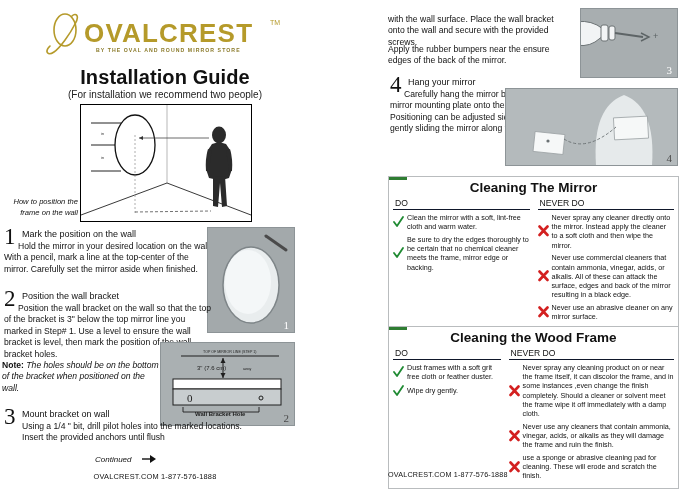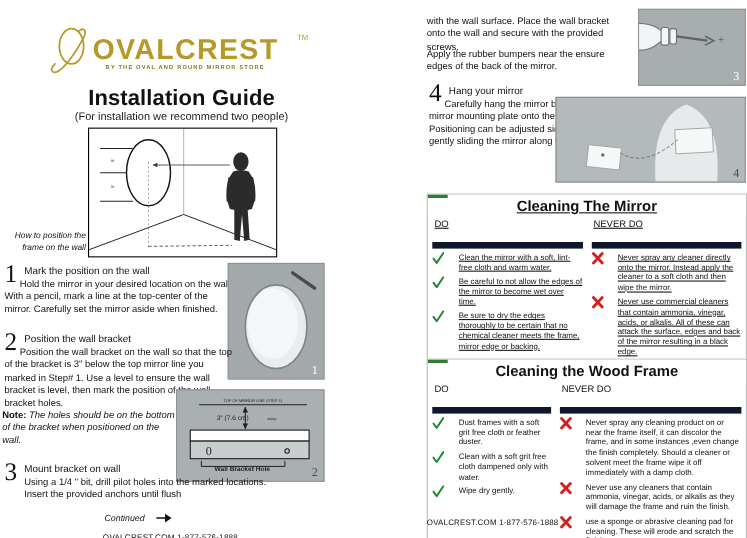--- a/index.html
+++ b/index.html
@@ -7,21 +7,21 @@
     margin: 0; padding: 0;
     width: 679px; height: 489px;
     background: #ffffff;
     font-family: "Liberation Sans", sans-serif;
     color: #1a1a1a;
     overflow: hidden;
   }
   .page { position: relative; width: 679px; height: 489px; background: #fff; }
 
   
-  .col-left { position: absolute; left: 0; top: 12px; width: 378px; height: 355px; }
+  .col-left { position: absolute; left: 0; top: 0; width: 378px; height: 355px; }
 
   .logo-wrap { position: absolute; left: 42px; top: 8px; width: 250px; height: 52px; }
   .logo-mark { position: absolute; left: 0; top: 2px; width: 46px; height: 46px; }
   .logo-word { position: absolute; left: 42px; top: 10px;
     font-family: "Liberation Sans", sans-serif;
     font-size: 26px; font-weight: 700; letter-spacing: 1.2px;
     color: #b59a2a; }
   .logo-tm { position: absolute; left: 228px; top: 11px; font-size: 7px; color: #b59a2a; }
   .logo-sub { position: absolute; left: 54px; top: 39px;
     font-size: 5.2px; letter-spacing: 1.05px; font-weight: 700; color: #8a7a2a; }
@@ -63,23 +63,23 @@
 
   .r-para { position: absolute; font-size: 8.6px; line-height: 11.4px; color: #111; width: 180px; }
 
   
   .panel { position: absolute; left: 0; width: 291px; border: 1px solid #b9bcbe; background: #fff; }
   .panel-head { text-align: center; font-size: 13.5px; font-weight: 700; color: #111;
     padding: 3px 0 3px; background: #fff; }
   .panel-cols { display: flex; }
   .panel-col { flex: 0 0 50%; padding: 0 4px 4px 4px; }
   .panel-col.left-col { border-right: 0; }
-  .col-head { font-size: 8.6px; font-weight: 400; color: #111; padding: 0 0 12px 2px;
-    border-bottom: 6px solid #0f172a; margin-bottom: 3px; }
-  .tip { display: flex; gap: 13px; margin-bottom: 3.5px; }
+  .col-head { font-size: 8.6px; font-weight: 400; color: #111; padding: 0 0 1px 2px;
+    border-bottom: 1px solid #0f172a; margin-bottom: 3px; }
+  .tip { display: flex; gap: 3px; margin-bottom: 3.5px; align-items: center; }
   .tip-ico { flex: 0 0 11px; width: 11px; height: 12px; position: relative; }
   .tip-text { font-size: 7.2px; line-height: 9.2px; color: #111; }
 
   .check-svg { width: 11px; height: 12px; display: block; }
   .x-svg { width: 11px; height: 12px; display: block; }
 
   .foot-right { position: absolute; left: 0; top: 470px; font-size: 7.2px; letter-spacing: .2px; color: #111; }
 
   .green-bar { position: absolute; left: 0; top: 0; width: 18px; height: 3px; background: #2f7d32; }
 </style>
@@ -232,41 +232,33 @@
         <g fill="#f6f8f8" stroke="#9aa1a3" stroke-width="0.8">
           <rect x="108" y="28" width="34" height="22" transform="rotate(-3 125 39)"></rect>
           <rect x="28" y="44" width="30" height="20" transform="rotate(6 43 54)"></rect>
         </g>
         <path d="M58 50 q22 14 52 -12" fill="none" stroke="#6a7173" stroke-width="0.9" stroke-dasharray="3,2"></path>
         <circle cx="42" cy="52" r="1.6" fill="#6a7173"></circle>
       </svg>
       <div class="photo-num dark">4</div>
     </div>
 
-    <div class="panel" style="top:176px;text-decoration:underline;">
+    <div class="panel" style="top:176px;">
       <div class="green-bar"></div>
       <div class="panel-head">Cleaning The Mirror</div>
       <div class="panel-cols">
         <div class="panel-col left-col">
           <div class="col-head">DO</div>
           <div class="tip">
             <span class="tip-ico">
               <svg class="check-svg" viewBox="0 0 11 12">
                   <path d="M1 6 L4 10 L10 1" fill="none" stroke="#1f8a32" stroke-width="1.8" stroke-linecap="round" stroke-linejoin="round"></path>
                 </svg>
             </span>
             <span class="tip-text">Clean the mirror with a soft, lint-free cloth and warm water.</span>
-          </div>
-          <div class="tip">
-            <span class="tip-ico">
-              <svg class="check-svg" viewBox="0 0 11 12">
-                  <path d="M1 6 L4 10 L10 1" fill="none" stroke="#1f8a32" stroke-width="1.8" stroke-linecap="round" stroke-linejoin="round"></path>
-                </svg>
-            </span>
-            <span class="tip-text">Be careful to not allow the edges of the mirror to become wet over time.</span>
           </div>
           <div class="tip">
             <span class="tip-ico">
               <svg class="check-svg" viewBox="0 0 11 12">
                   <path d="M1 6 L4 10 L10 1" fill="none" stroke="#1f8a32" stroke-width="1.8" stroke-linecap="round" stroke-linejoin="round"></path>
                 </svg>
             </span>
             <span class="tip-text">Be sure to dry the edges thoroughly to be certain that no chemical cleaner meets the frame, mirror edge or backing.</span>
           </div>
         </div>
@@ -313,28 +305,20 @@
                 </svg>
             </span>
             <span class="tip-text">Dust frames with a soft grit free cloth or feather duster.</span>
           </div>
           <div class="tip">
             <span class="tip-ico">
               <svg class="check-svg" viewBox="0 0 11 12">
                   <path d="M1 6 L4 10 L10 1" fill="none" stroke="#1f8a32" stroke-width="1.8" stroke-linecap="round" stroke-linejoin="round"></path>
                 </svg>
             </span>
-            <span class="tip-text">Clean with a soft grit free cloth dampened only with water.</span>
-          </div>
-          <div class="tip">
-            <span class="tip-ico">
-              <svg class="check-svg" viewBox="0 0 11 12">
-                  <path d="M1 6 L4 10 L10 1" fill="none" stroke="#1f8a32" stroke-width="1.8" stroke-linecap="round" stroke-linejoin="round"></path>
-                </svg>
-            </span>
             <span class="tip-text">Wipe dry gently.</span>
           </div>
         </div>
         <div class="panel-col" style="flex:0 0 60%;">
           <div class="col-head">NEVER DO</div>
           <div class="tip">
             <span class="tip-ico">
               <svg class="x-svg" viewBox="0 0 11 12">
                   <path d="M1.5 1.5 L9.5 10 M9.5 1.5 L1.5 10" stroke="#d32020" stroke-width="2.6" stroke-linecap="round"></path>
                 </svg>

